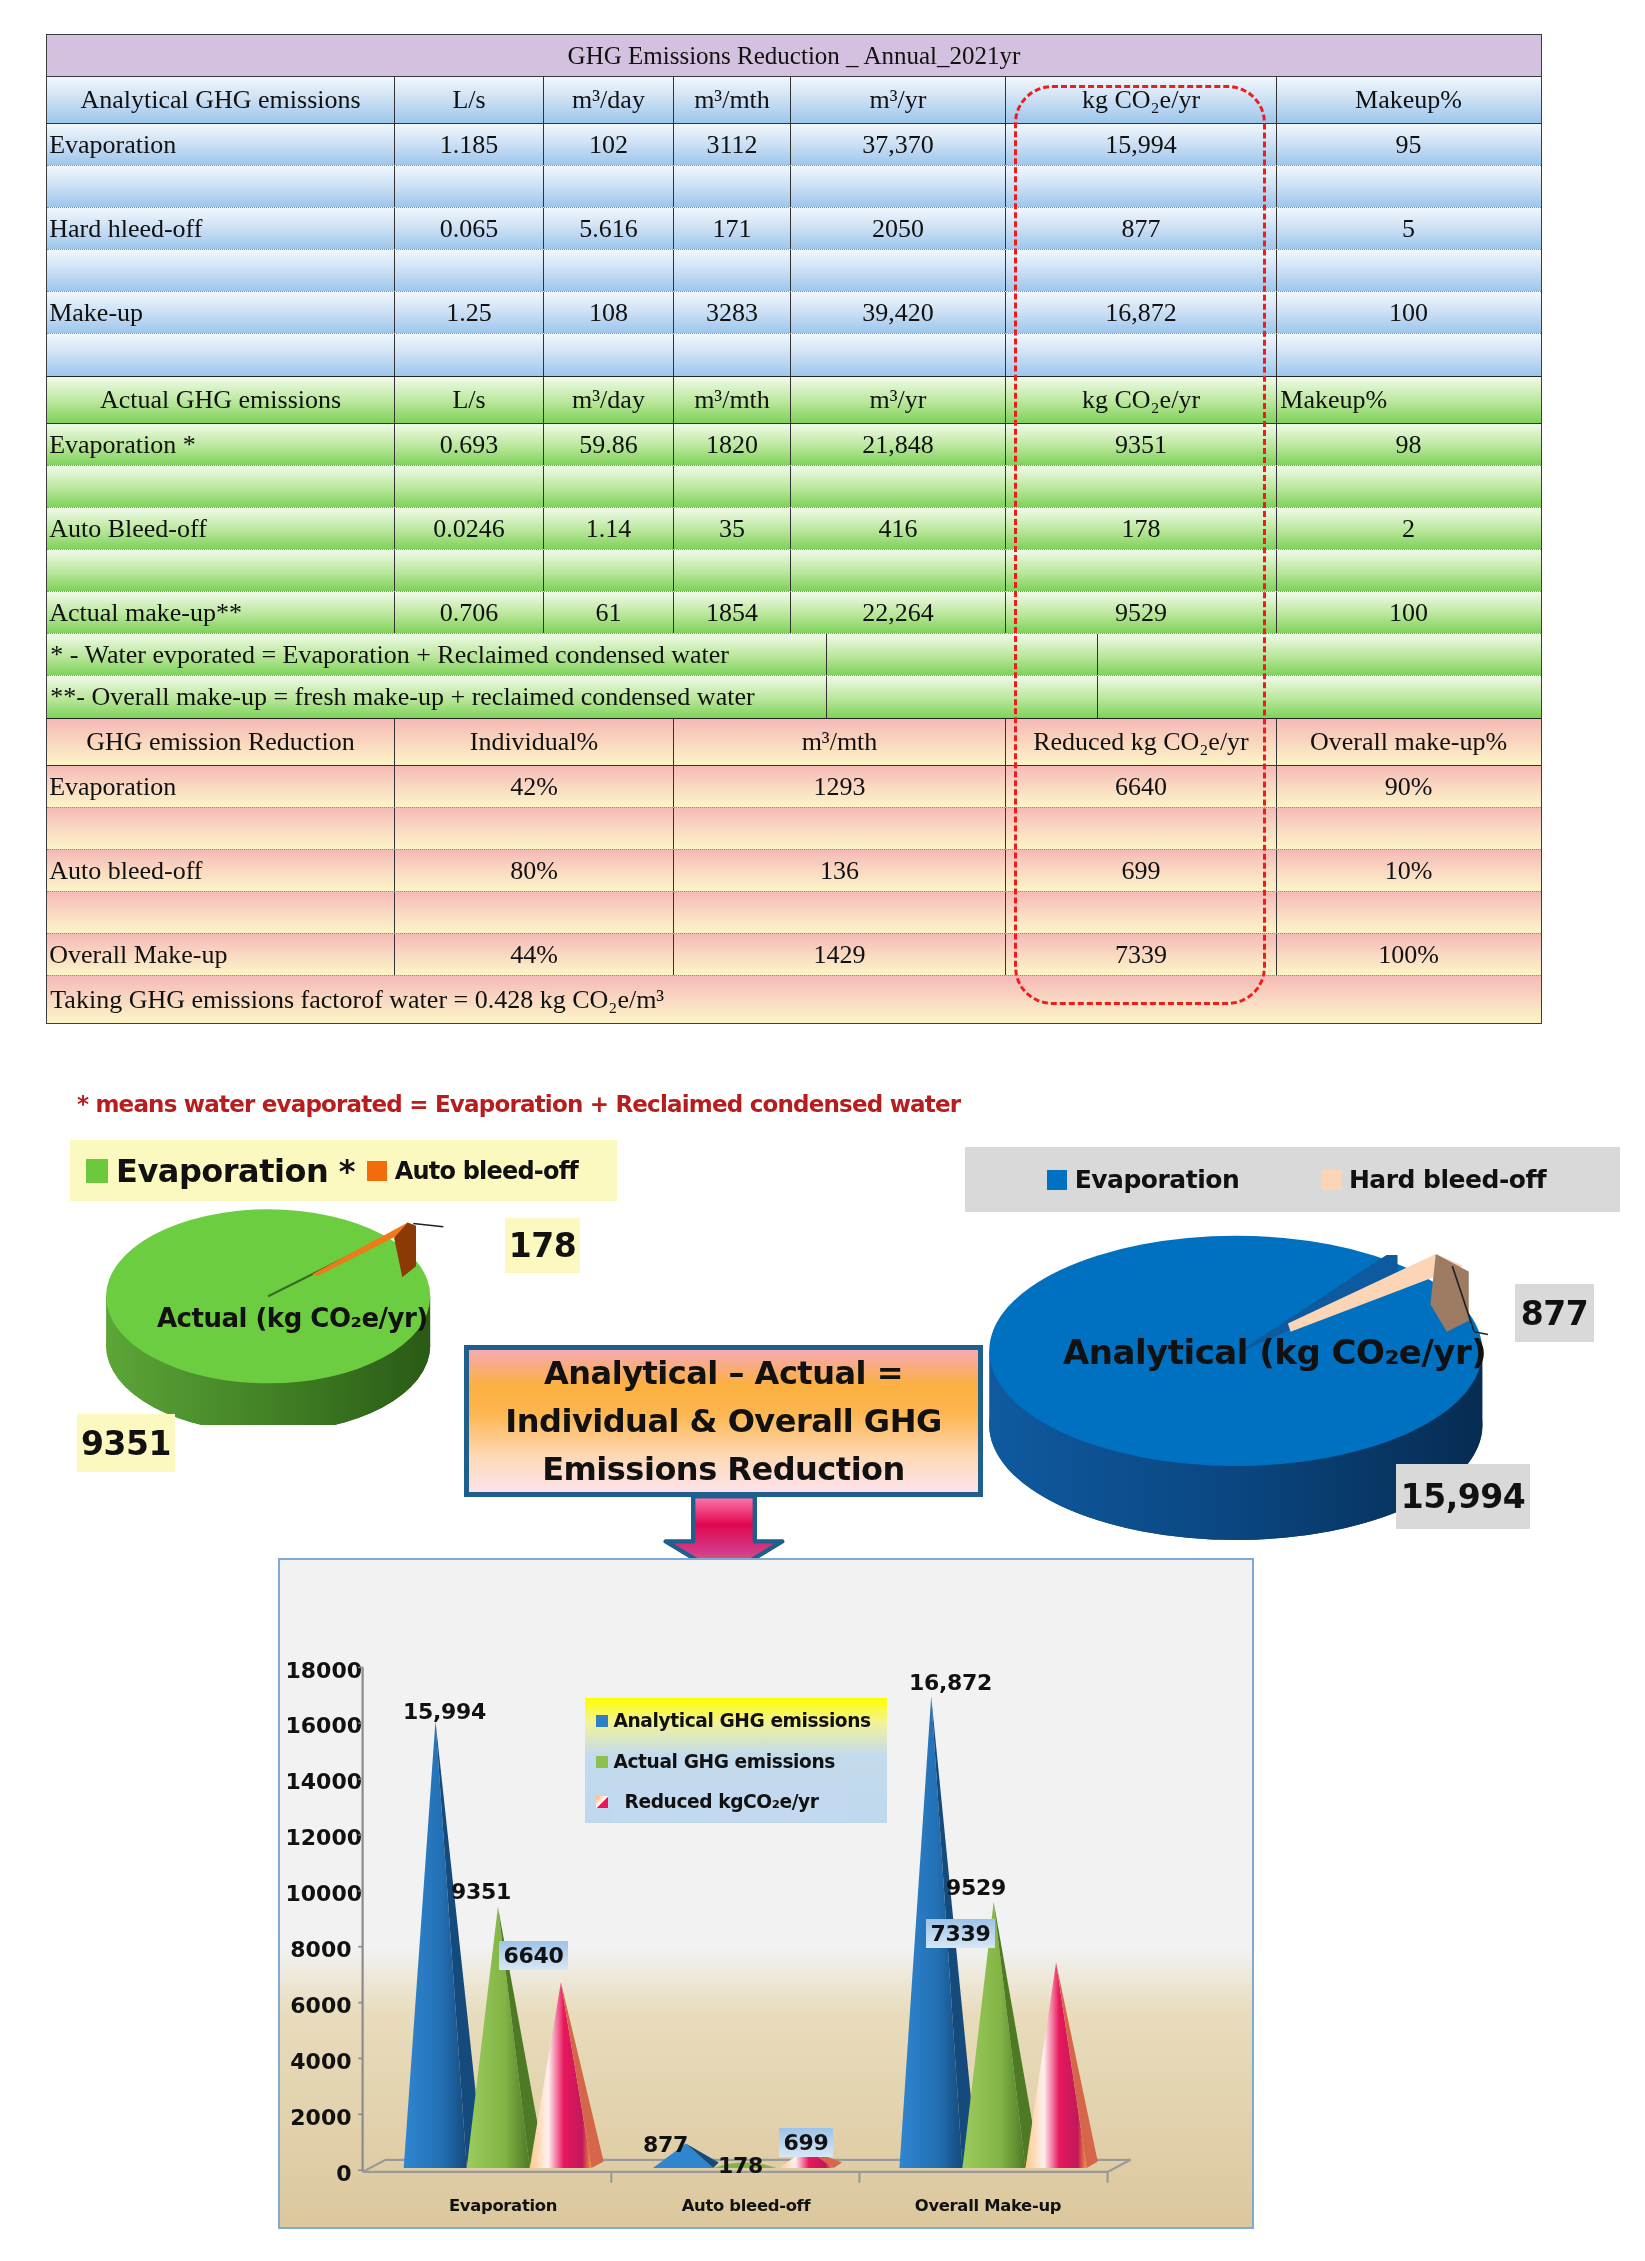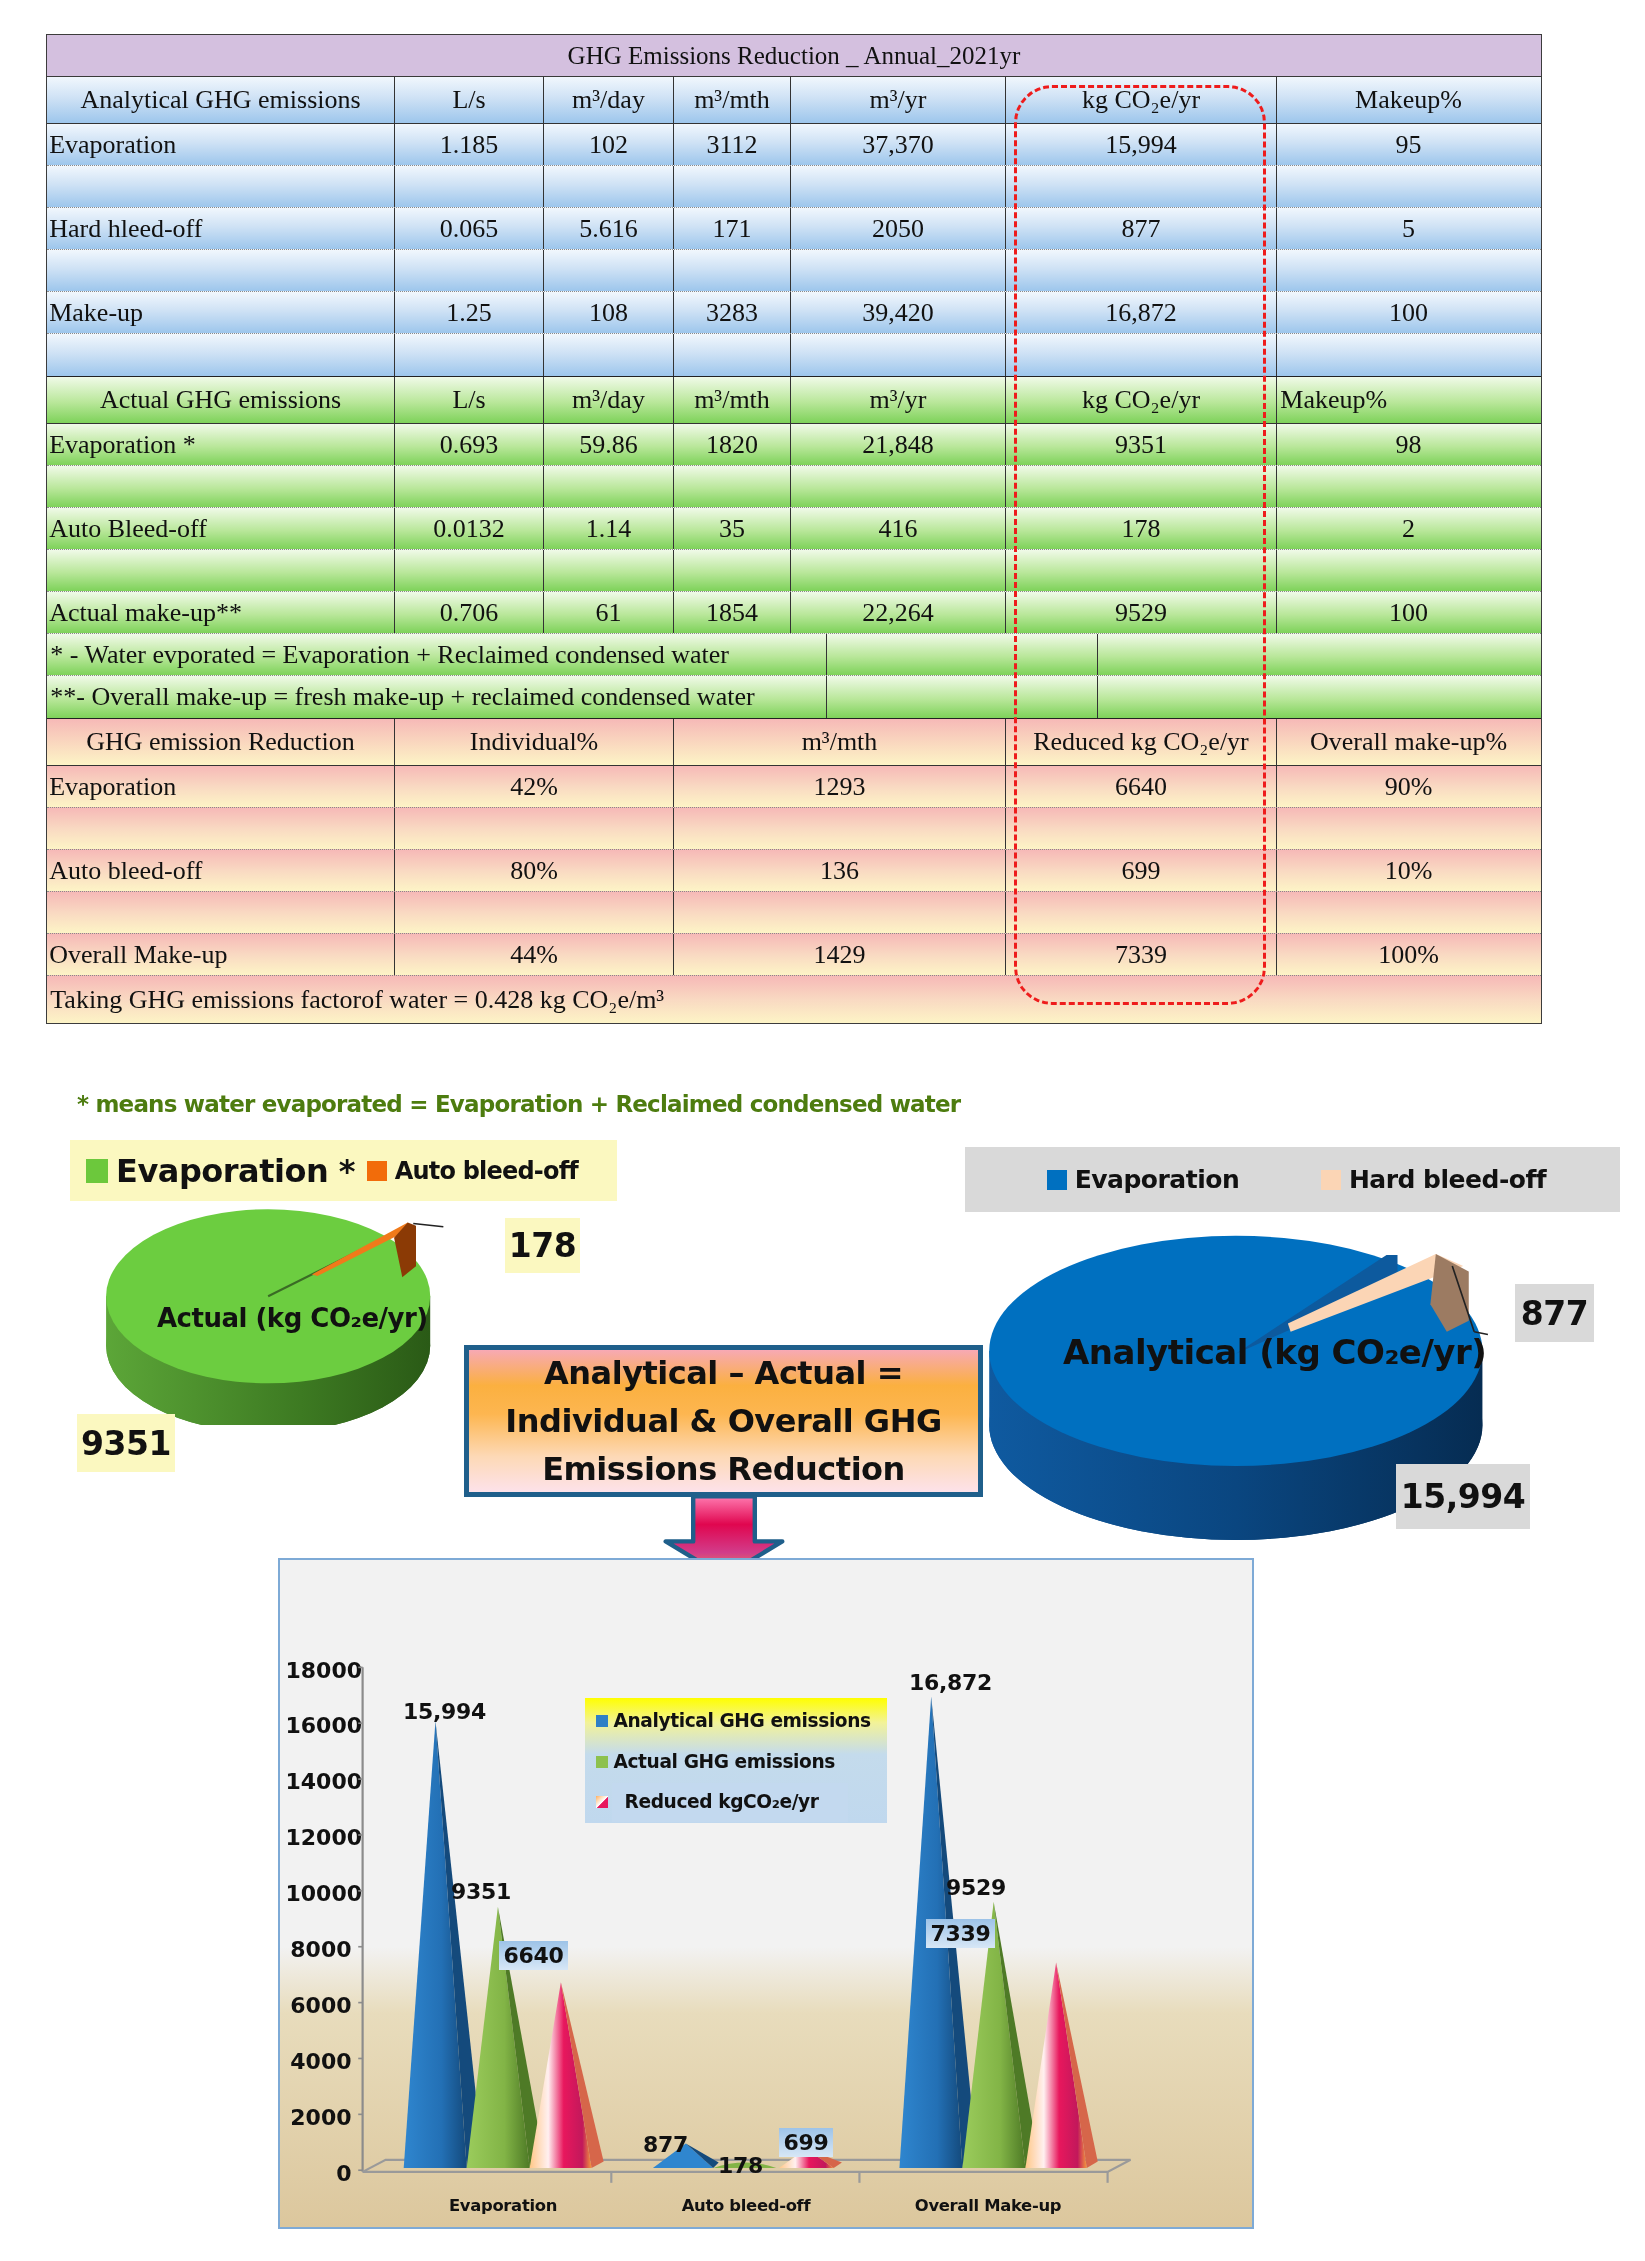--- a/index.html
+++ b/index.html
@@ -24,21 +24,21 @@
   .sec-green .trow { background:linear-gradient(to bottom,#f0fae8 0%,#b9e79a 55%,#7ed25a 100%); }
   .sec-pink .trow { background:linear-gradient(to bottom,#f6b9b7 0%,#f9d9c2 50%,#fdf4c6 100%); }
   .sec-blue .trow.blank, .sec-green .trow.blank, .sec-pink .trow.blank { }
   .sec-green { border-top:1.6px solid #222; }
   .sec-pink { border-top:1.6px solid #222; }
 
   #dash-highlight { position:absolute; left:1014px; top:85px; width:252px; height:920px; border:3.3px dashed #ee1c1c; border-radius:38px; box-sizing:border-box; pointer-events:none; }
 
   
   .calibri { font-family:"DejaVu Sans", sans-serif; font-weight:bold; }
-  #star-note { left:77px; top:1091px; font-size:23px; color:#4d7c0f; letter-spacing:-0.8px; }
+  #star-note { left:77px; top:1091px; font-size:23px; color:#b91c1c; letter-spacing:-0.8px; }
   #left-legend { left:70px; top:1140px; width:547px; height:61px; background:#fbf8c0; display:flex; align-items:center; padding-left:16.4px; box-sizing:border-box; }
   .sw { display:inline-block; width:20px; height:20px; margin-right:7.7px; }
   #left-legend .big { font-size:32px; color:#111; letter-spacing:-0.5px; margin-right:12px; }
   #left-legend .small { font-size:24px; color:#111; letter-spacing:-0.8px; }
   #right-legend { left:965px; top:1147px; width:655px; height:65px; background:#d9d9d9; display:flex; align-items:center; padding-left:82px; box-sizing:border-box; }
   #right-legend .txt { font-size:25px; color:#111; letter-spacing:-0.5px; margin-right:82px; }
 
   .pie-lbl { position:absolute; display:flex; align-items:center; justify-content:center; font-size:33px; color:#111; letter-spacing:-0.5px; }
   #lbl-178 { left:505px; top:1218px; width:75px; height:55px; background:#fbf8c0; }
   #lbl-9351 { left:77px; top:1414px; width:98px; height:58px; background:#fbf8c0; }
@@ -162,21 +162,21 @@
       <div class="cell w0"></div>
         <div class="cell w1"></div>
         <div class="cell w2"></div>
         <div class="cell w3"></div>
         <div class="cell w4"></div>
         <div class="cell w5"></div>
         <div class="cell w6"></div>
     </div>
     <div class="trow">
       <div class="cell w0 lbl">Auto Bleed-off</div>
-      <div class="cell w1">0.0132</div>
+      <div class="cell w1">0.0246</div>
       <div class="cell w2">1.14</div>
       <div class="cell w3">35</div>
       <div class="cell w4">416</div>
       <div class="cell w5">178</div>
       <div class="cell w6">2</div>
     </div>
     <div class="trow blank">
       <div class="cell w0"></div>
         <div class="cell w1"></div>
         <div class="cell w2"></div>

